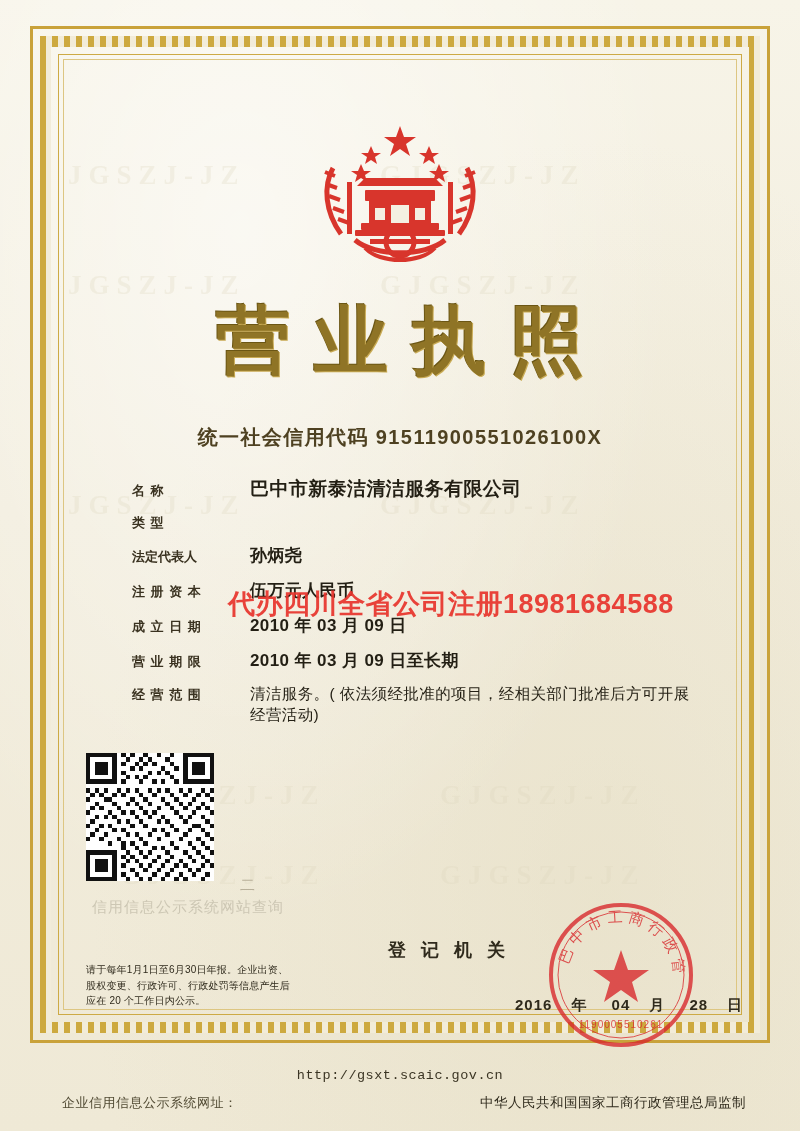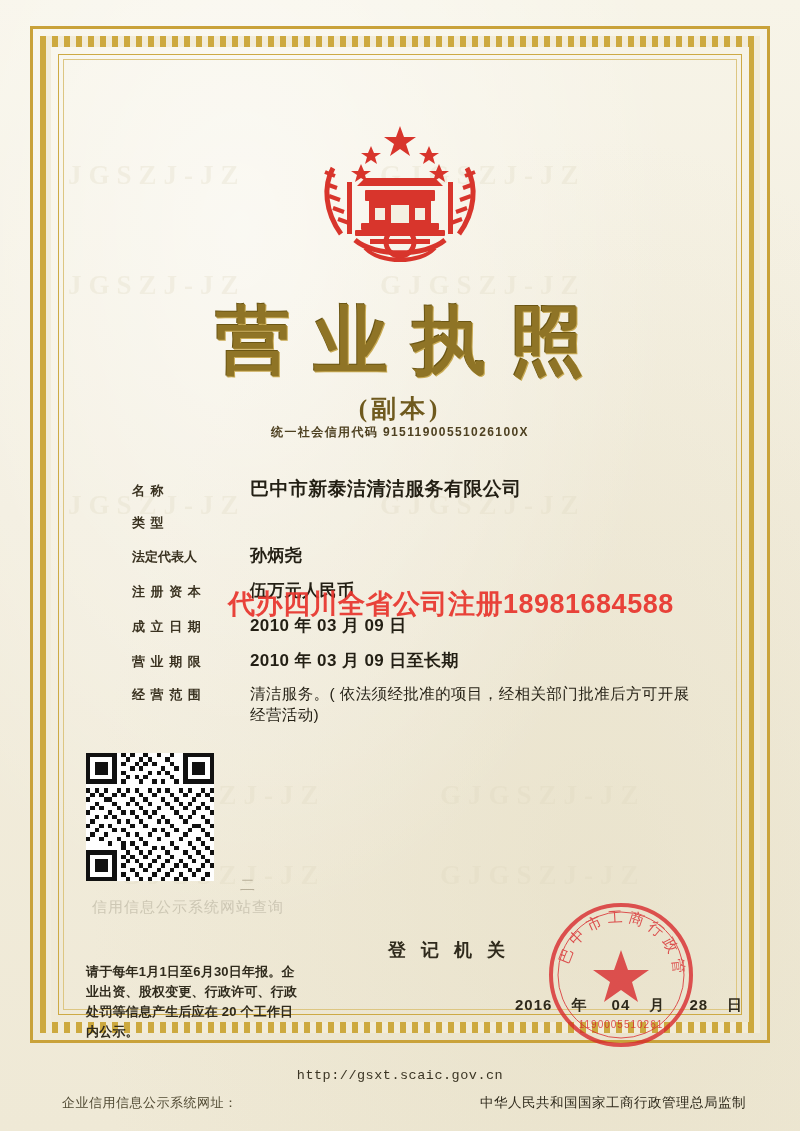--- a/index.html
+++ b/index.html
@@ -112,21 +112,21 @@
     font-size: 25px;
     letter-spacing: 4px;
     color: #6f5a1e;
     font-weight: bold;
   }
   .credit-code {
     position: absolute;
     top: 424px;
     left: 0; width: 100%;
     text-align: center;
-    font-size: 12px;
+    font-size: 20px;
     letter-spacing: 1.4px;
     color: #4e4121;
     font-weight: bold;
   }
 
   
   .fields {
     position: absolute;
     left: 132px;
     top: 476px;
@@ -193,24 +193,24 @@
     font-family: Liberation Sans, sans-serif;
     letter-spacing: 1px;
   }
 
   
   .notice {
     position: absolute;
     left: 86px;
     top: 962px;
     width: 212px;
-    font-size: 13px;
+    font-size: 10px;
     line-height: 1.55;
     color: #2f2a1c;
-    font-weight: bold;
+    font-weight: normal;
     letter-spacing: 0.2px;
   }
 
   
   .authority {
     position: absolute;
     left: 388px;
     top: 938px;
     font-size: 18px;
     letter-spacing: 5px;
@@ -337,21 +337,20 @@
         <path d="M40 64 l-10 -4 M42 76 l-11 -4 M45 88 l-11 -4 M49 100 l-11 -4 M54 111 l-11 -4" stroke="#d8352c" stroke-width="4" fill="none"></path>
         <path d="M170 64 l10 -4 M168 76 l11 -4 M165 88 l11 -4 M161 100 l11 -4 M156 111 l11 -4" stroke="#d8352c" stroke-width="4" fill="none"></path>
 
         <path d="M60 128 C80 145 130 145 150 128" fill="none" stroke="#d8352c" stroke-width="5"></path>
         <path d="M70 136 C85 152 125 152 140 136" fill="none" stroke="#d8352c" stroke-width="4"></path>
       </g>
     </svg>
   </div>
 
   <div class="title">营业执照</div>
-  <div class="subtitle">(副本)</div>
   <div class="credit-code">
     <span>统一社会信用代码</span>
     <span>91511900551026100X</span>
   </div>
 
   <div class="fields">
     <div class="row">
       <div class="label">名  称</div>
       <div class="value big">巴中市新泰洁清洁服务有限公司</div>
     </div>

